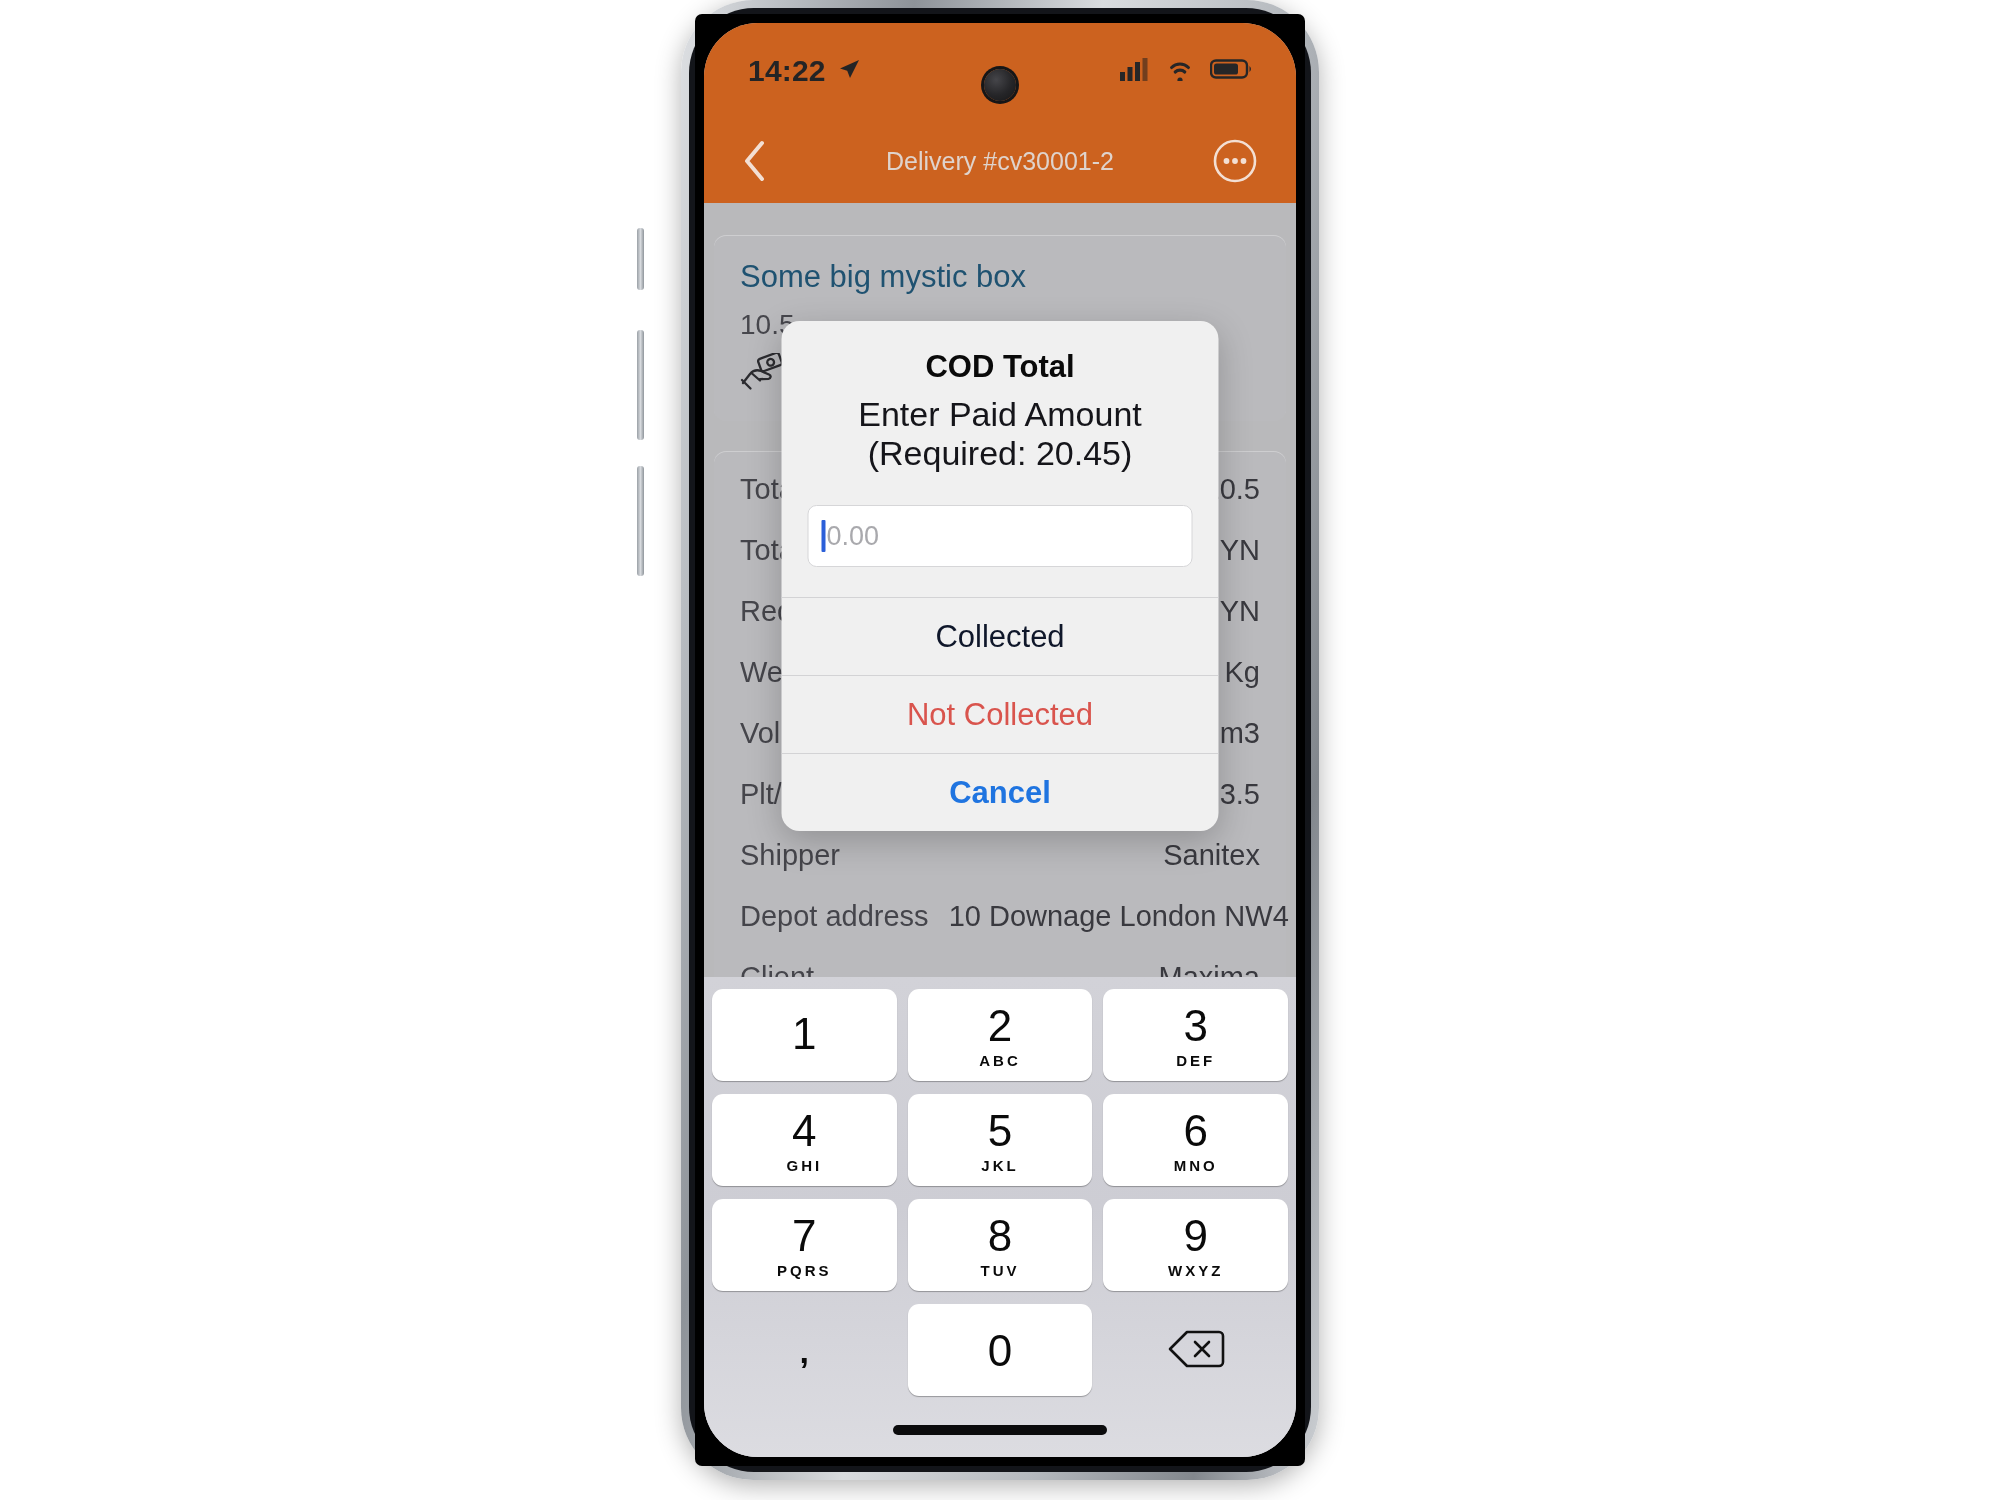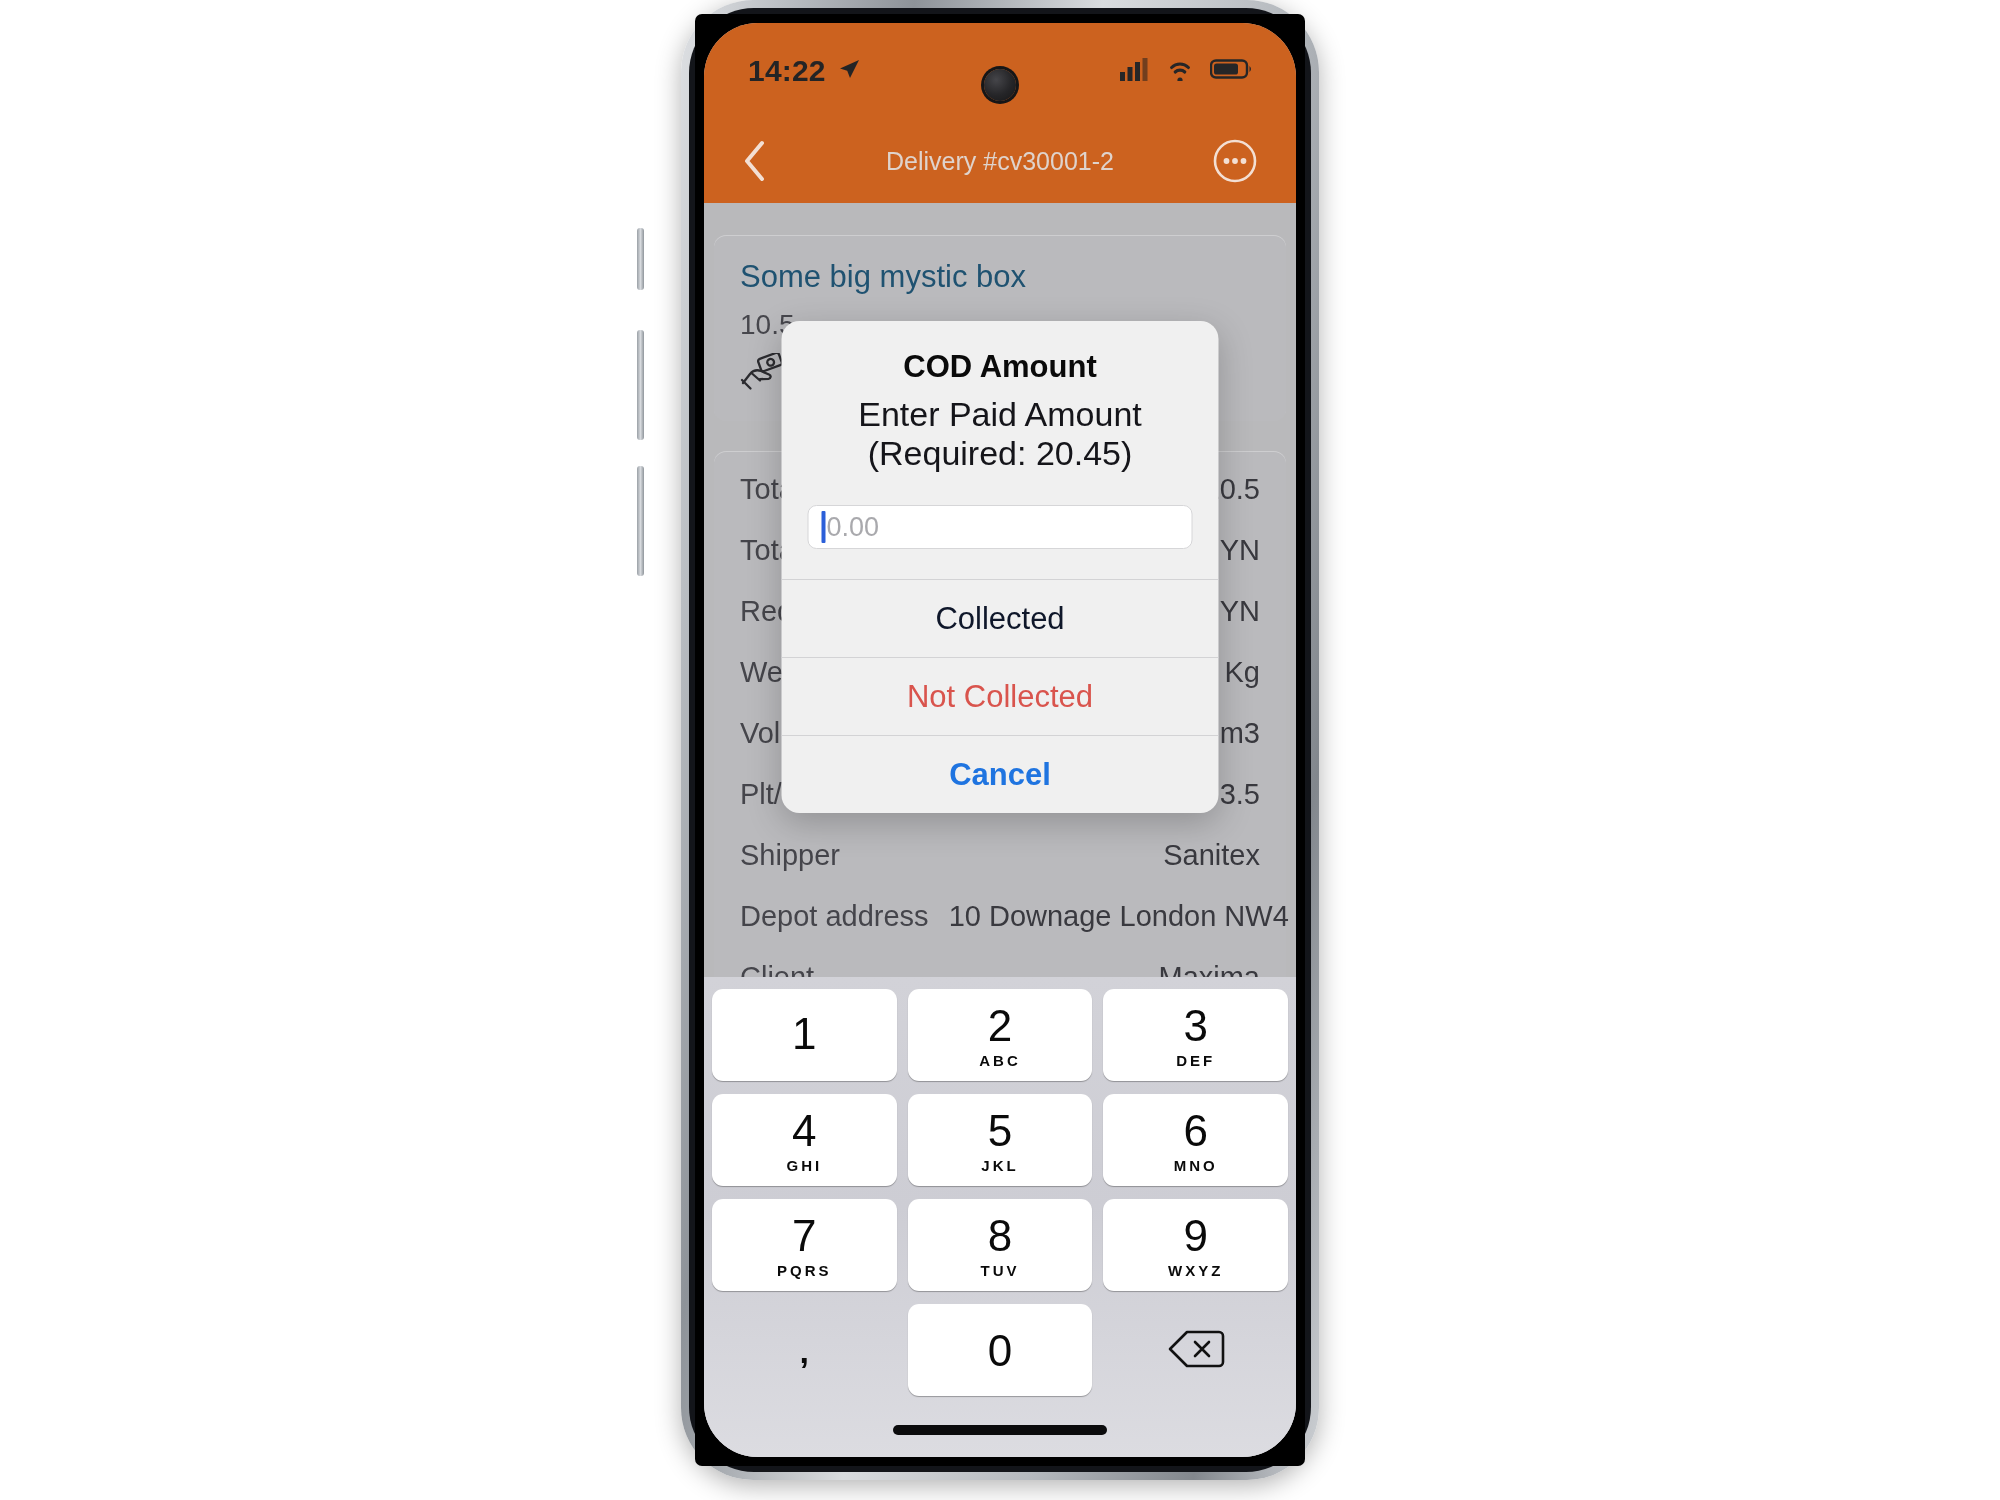--- a/index.html
+++ b/index.html
@@ -124,21 +124,21 @@
     background: #f0f0f0;
     border-radius: 18px;
     box-shadow: 0 10px 34px rgba(0,0,0,0.22);
     overflow: hidden;
   }
   .alert-head { padding: 28px 24px 20px 24px; text-align: center; }
   .alert-title { font-size: 31px; font-weight: bold; color: #0a0a0a; margin-bottom: 10px; }
   .alert-msg { font-size: 34px; color: #15151a; }
   .alert-field-wrap { padding: 12px 26px 30px 26px; }
   .alert-input {
-    width: 100%; height: 44px;
+    width: 100%; height: 62px;
     background: #ffffff;
     border: 1px solid #d6d6d8;
     border-radius: 9px;
     padding: 0 13px;
     display: flex; align-items: center;
     position: relative;
   }
   .caret {
     width: 4px; height: 32px; background: #2b5fd9; border-radius: 1px;
     margin-right: 1px;
@@ -305,21 +305,21 @@
                 <span class="det-label">Client</span>
                 <span class="det-value">Maxima</span>
               </div>
             </div>
           </div>
 
           <div class="dim"></div>
 
           <div class="alert">
             <div class="alert-head">
-              <div class="alert-title">COD Amount</div>
+              <div class="alert-title">COD Total</div>
               <div class="alert-msg">Enter Paid Amount (Required: 20.45)</div>
             </div>
             <div class="alert-field-wrap">
               <div class="alert-input">
                 <span class="caret"></span>
                 <span class="ph">0.00</span>
               </div>
             </div>
             <div class="alert-btn btn-collected">Collected</div>
             <div class="alert-btn btn-notcollected">Not Collected</div>

